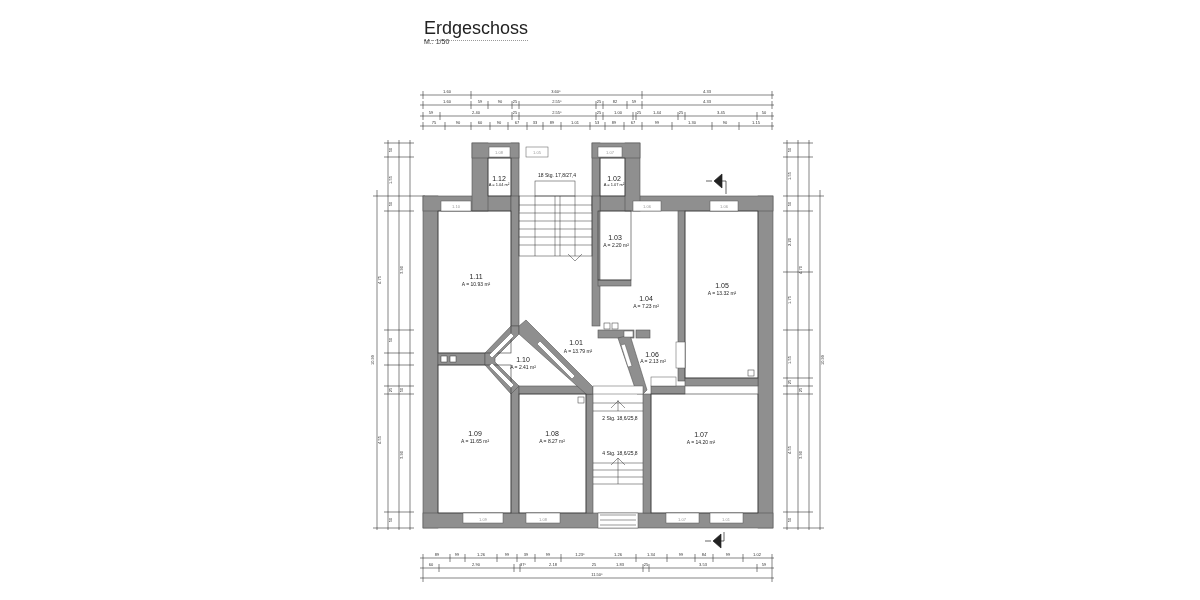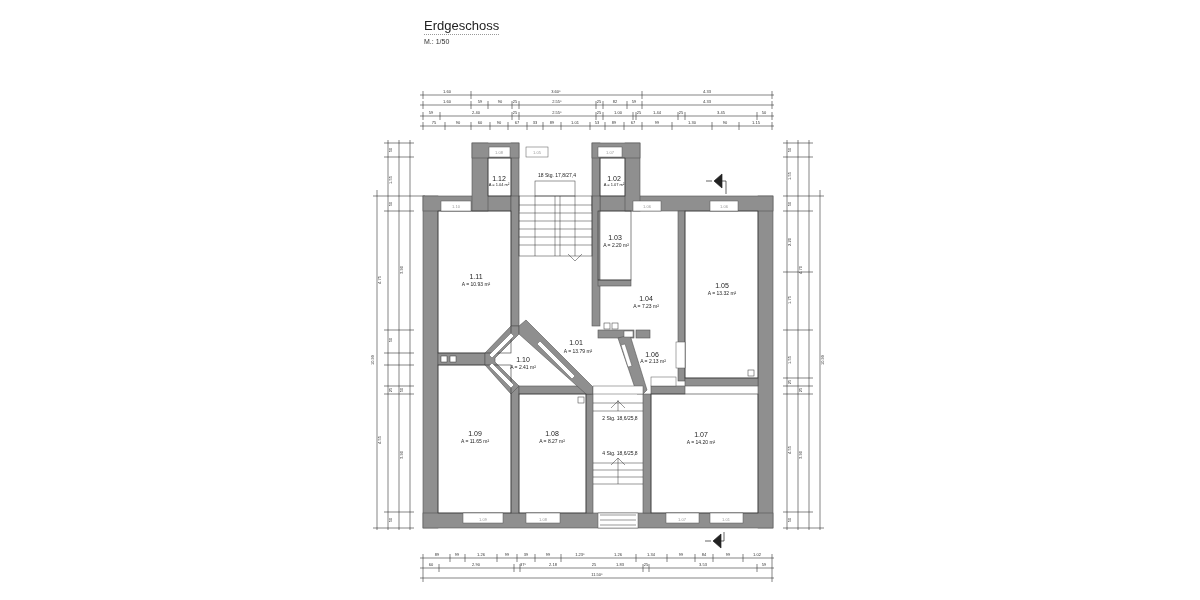--- a/index.html
+++ b/index.html
@@ -1,17 +1,17 @@
 <!DOCTYPE html>
 <html><head>
 <meta charset="utf-8">
 <style>
   html, body { margin:0; padding:0; background:#ffffff; }
   body { width:1200px; height:600px; position:relative; overflow:hidden; font-family:"Liberation Sans", sans-serif; color:#222; }
-  .title { position:absolute; left:424px; top:18px; font-size:13px; color:#222; border-bottom:1px dotted #999; padding-bottom:1px; }
+  .title { position:absolute; left:424px; top:18px; font-size:18px; color:#222; border-bottom:1px dotted #999; padding-bottom:1px; }
   .scale { position:absolute; left:424px; top:38px; font-size:7px; color:#333; }
   svg { position:absolute; left:0; top:0; }
   .dimtxt { font-size:4px; fill:#333; font-family:"Liberation Sans", sans-serif; }
   .roomno { font-size:7px; fill:#222; font-family:"Liberation Sans", sans-serif; }
   .roomarea { font-size:5px; fill:#222; font-family:"Liberation Sans", sans-serif; }
   .wintxt { font-size:4px; fill:#999; font-family:"Liberation Sans", sans-serif; }
   .stairtxt { font-size:5px; fill:#222; font-family:"Liberation Sans", sans-serif; }
 </style>
 </head>
 <body>

